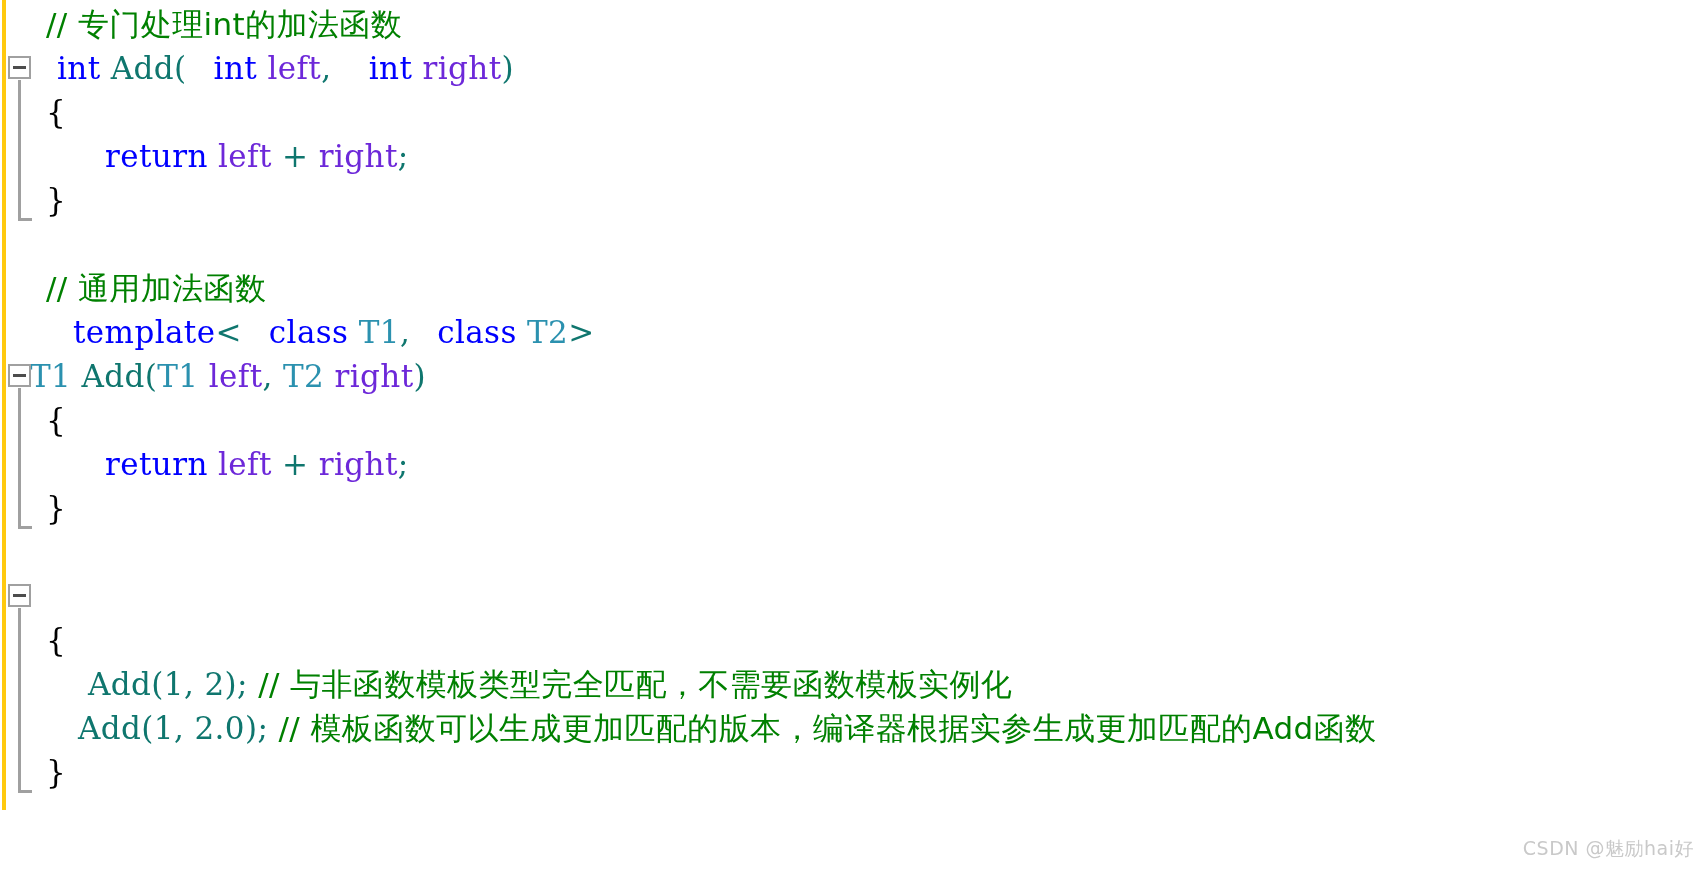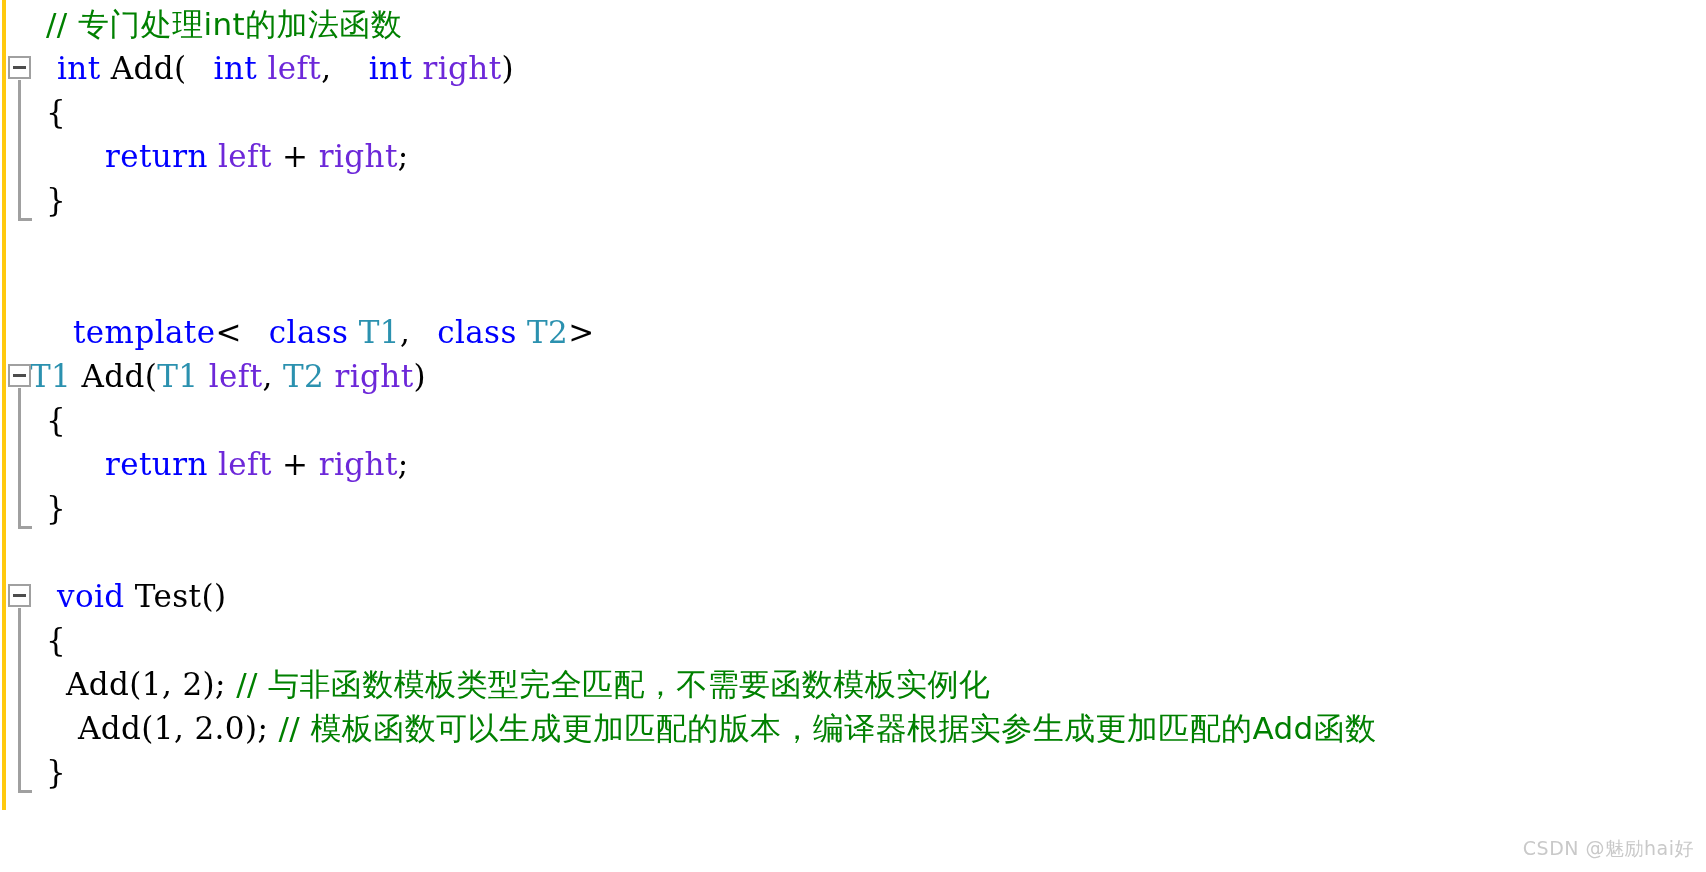--- a/index.html
+++ b/index.html
@@ -45,21 +45,21 @@
     font-size: 31px;
     letter-spacing: 0.4px;
     color: #000000;
   }
 
   
   .kw       { color: #0000FF; margin-left: 27px; }   
   .type     { color: #2B91AF; }   
   .ident    { color: #6d28d9; }   
   .cmt      { color: #008000; }   
-  .punct    { color: #000000; }
+  .punct    { color: #0f766e; }
   .brace    { color: #000000; }
 
   
   .cn { font-family: "DejaVu Sans", sans-serif; }
 
   
   .fold-box {
     position: absolute;
     width: 23px;
     height: 23px;
@@ -105,29 +105,29 @@
 
 <div id="change-bar"></div>
 
 <div id="code-surface">
     <div class="code-line" style="top: 2px; left: 46px;"><span class="cmt cn">// 专门处理int的加法函数</span></div>
     <div class="code-line" style="top: 46px; left: 30px;"><span class="kw">int</span><span class="punct"> Add(</span><span class="kw">int</span><span class="punct"> </span><span class="ident">left</span><span class="punct">, </span><span class="kw">int</span><span class="punct"> </span><span class="ident">right</span><span class="punct">)</span></div>
     <div class="code-line" style="top: 90px; left: 46px;"><span class="brace">{</span></div>
     <div class="code-line" style="top: 134px; left: 78px;"><span class="kw">return</span><span class="punct"> </span><span class="ident">left</span><span class="punct"> + </span><span class="ident">right</span><span class="punct">;</span></div>
     <div class="code-line" style="top: 178px; left: 46px;"><span class="brace">}</span></div>
     <div class="code-line" style="top: 222px; left: 30px;"></div>
+    <div class="code-line" style="top: 266px; left: 46px;"><span class="cmt cn">// 通用加法函数</span></div>
     <div class="code-line" style="top: 310px; left: 46px;"><span class="kw">template</span><span class="punct">&lt;</span><span class="kw">class</span><span class="punct"> </span><span class="type">T1</span><span class="punct">,</span><span class="kw">class</span><span class="punct"> </span><span class="type">T2</span><span class="punct">&gt;</span></div>
     <div class="code-line" style="top: 354px; left: 30px;"><span class="type">T1</span><span class="punct"> Add(</span><span class="type">T1</span><span class="punct"> </span><span class="ident">left</span><span class="punct">, </span><span class="type">T2</span><span class="punct"> </span><span class="ident">right</span><span class="punct">)</span></div>
     <div class="code-line" style="top: 398px; left: 46px;"><span class="brace">{</span></div>
     <div class="code-line" style="top: 442px; left: 78px;"><span class="kw">return</span><span class="punct"> </span><span class="ident">left</span><span class="punct"> + </span><span class="ident">right</span><span class="punct">;</span></div>
     <div class="code-line" style="top: 486px; left: 46px;"><span class="brace">}</span></div>
     <div class="code-line" style="top: 530px; left: 30px;"></div>
-    <div class="code-line" style="top: 574px; left: 30px;"><span class="kw">void</span><span class="punct"> Test()</span></div>
     <div class="code-line" style="top: 618px; left: 46px;"><span class="brace">{</span></div>
-    <div class="code-line" style="top: 662px; left: 66px;"><span class="punct">Add(1, 2); </span><span class="cmt cn">// 与非函数模板类型完全匹配，不需要函数模板实例化</span></div>
+    <div class="code-line" style="top: 662px; left: 88px;"><span class="punct">Add(1, 2); </span><span class="cmt cn">// 与非函数模板类型完全匹配，不需要函数模板实例化</span></div>
     <div class="code-line" style="top: 706px; left: 78px;"><span class="punct">Add(1, 2.0); </span><span class="cmt cn">// 模板函数可以生成更加匹配的版本，编译器根据实参生成更加匹配的Add函数</span></div>
     <div class="code-line" style="top: 750px; left: 46px;"><span class="brace">}</span></div>
     <div class="fold-box" style="left: 8px; top: 56px;"></div>
     <div class="fold-rail" style="left: 18px; top: 80px; height: 138px;"></div>
     <div class="fold-foot" style="left: 18px; top: 218px;"></div>
     <div class="fold-box" style="left: 8px; top: 364px;"></div>
     <div class="fold-rail" style="left: 18px; top: 388px; height: 138px;"></div>
     <div class="fold-foot" style="left: 18px; top: 526px;"></div>
     <div class="fold-box" style="left: 8px; top: 584px;"></div>
     <div class="fold-rail" style="left: 18px; top: 608px; height: 182px;"></div>

